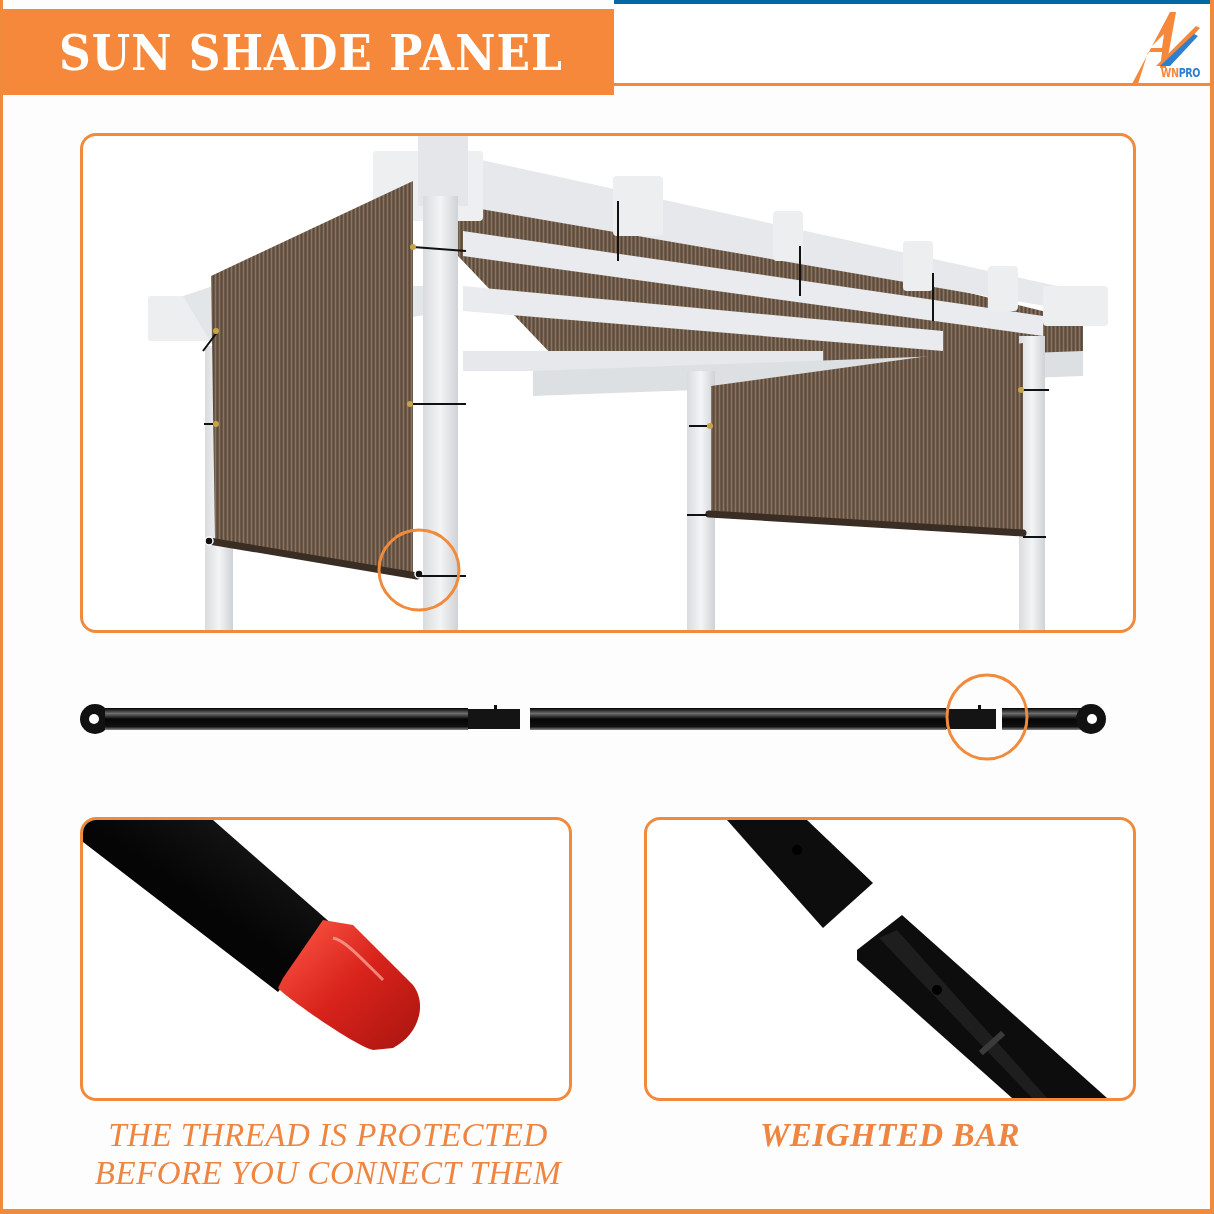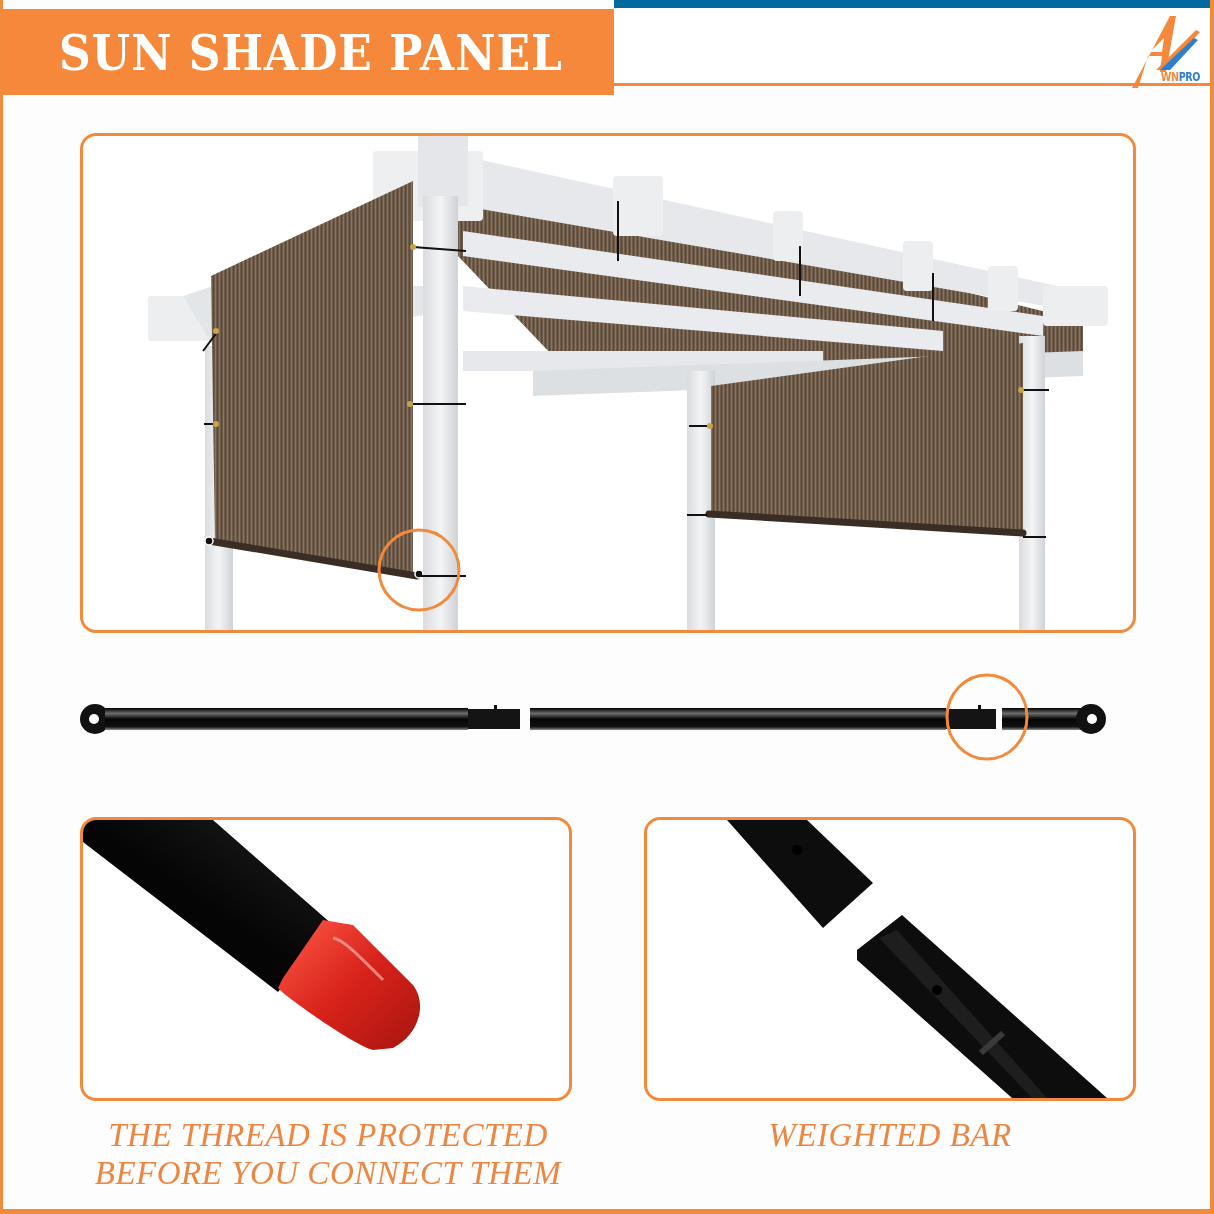--- a/index.html
+++ b/index.html
@@ -27,21 +27,21 @@
     font-weight: bold;
     font-size: 44px;
     letter-spacing: 1px;
     transform: scaleY(1.12);
     white-space: nowrap;
     margin-left: 8px;
   }
   .header-right {
     position: absolute; left: 614px; top: 0; width: 600px; height: 86px;
     box-sizing: border-box;
-    border-top: 8px solid #0369a1;
+    border-top: 4px solid #0369a1;
     border-right: 4px solid #f5883b;
     border-bottom: 3px solid #f5883b;
     background: #ffffff;
   }
   .logo {
     position: absolute; right: 8px; top: 4px; width: 76px; height: 78px;
   }
   .logo-text {
     position: absolute; right: 10px; top: 62px;
     font-family: "DejaVu Sans", sans-serif; font-weight: bold; font-size: 12px;
@@ -63,21 +63,21 @@
 
   .bar-strip { position: absolute; left: 60px; top: 660px; width: 1100px; height: 120px; }
 
   .caption {
     position: absolute; color: #ee8540;
     font-family: "Liberation Serif", serif; font-style: italic;
     font-size: 33px; line-height: 38px; text-align: center;
     letter-spacing: 0.5px;
   }
   .caption-left { left: 60px; top: 1116px; width: 536px; }
-  .caption-right { left: 660px; top: 1116px; width: 460px; }
+  .caption-right { left: 660px; top: 1116px; width: 460px; font-weight: bold; }
   .caption span { display: block; }
 </style>
 </head>
 <body>
 
 <div class="header-title-block">
   <div class="header-title">SUN SHADE PANEL</div>
 </div>
 <div class="header-right">
   <svg class="logo" viewBox="0 0 76 78">

